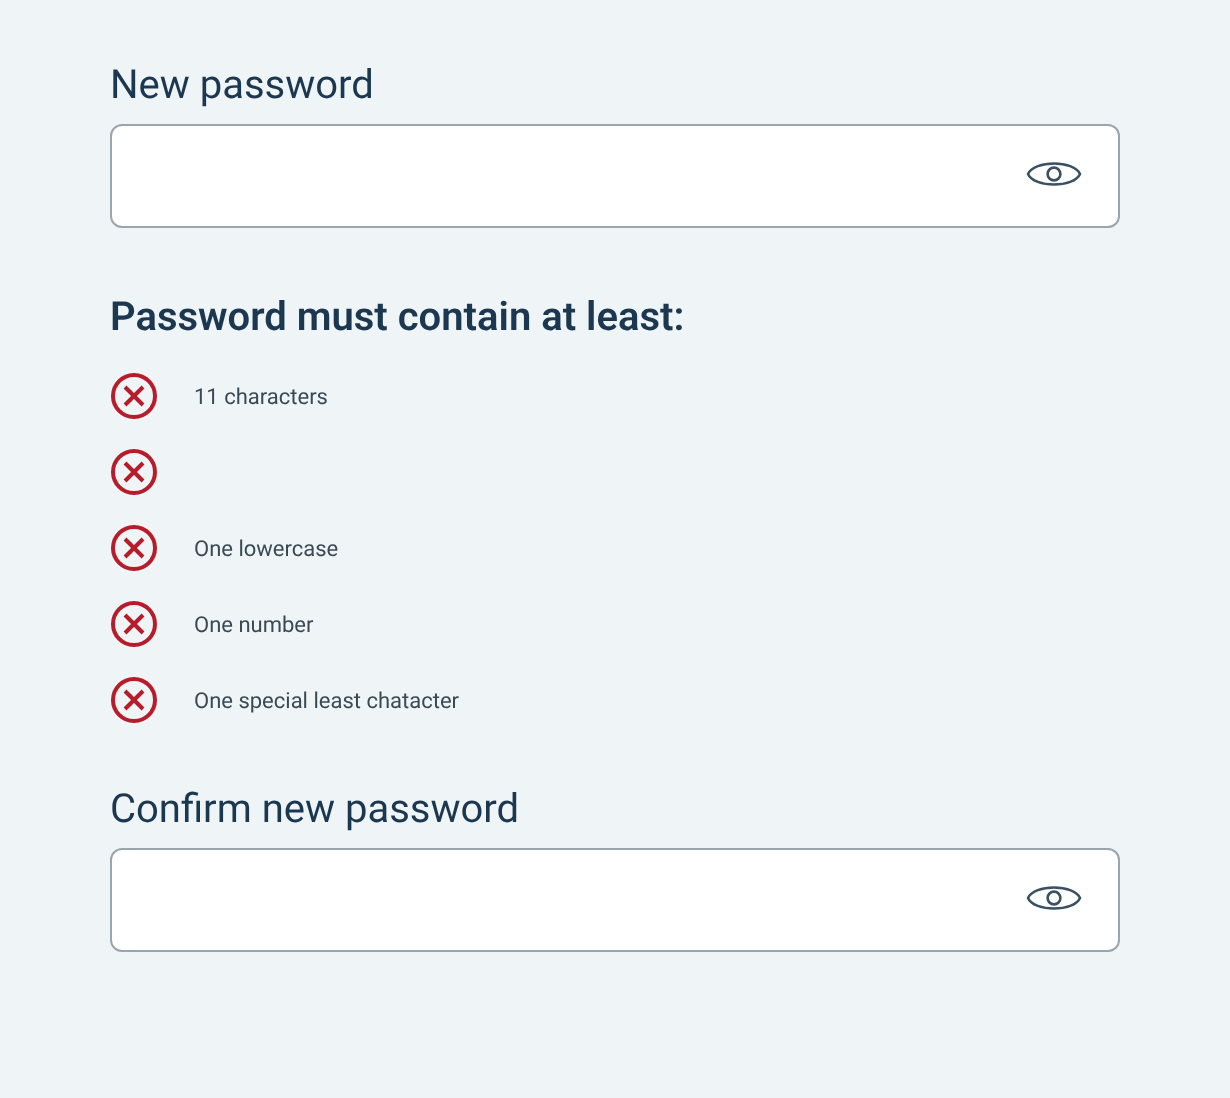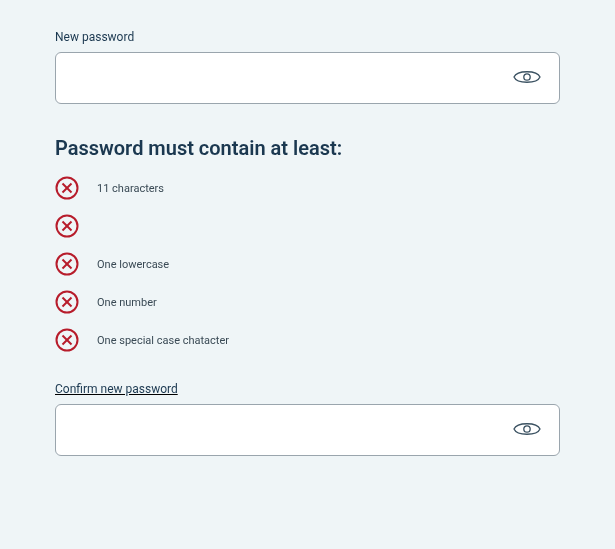--- a/index.html
+++ b/index.html
@@ -8,21 +8,21 @@
       padding: 0;
     }
     body {
       font-family: -apple-system, BlinkMacSystemFont, 'Segoe UI', Roboto, Helvetica, Arial, sans-serif;
       background-color: #eff5f7;
       padding: 30px 55px;
       width: 615px;
     }
     .field-label {
       color: #1b3850;
-      font-size: 12px;
+      font-size: 20px;
       font-weight: 400;
       margin-bottom: 8px;
     }
     .input-wrapper {
       position: relative;
       display: flex;
       align-items: center;
       background: #ffffff;
       border: 1px solid #9aa5ad;
       border-radius: 6px;
@@ -69,21 +69,20 @@
       height: 24px;
       margin-right: 18px;
       flex-shrink: 0;
     }
     .req-text {
       color: #3a4a55;
       font-size: 11px;
     }
     .confirm-section {
       margin-top: 30px;
-      text-decoration: underline;
     }
   </style>
 </head>
 <body>
 
 <div class="field-section">
   <div class="field-label">New password</div>
   <div class="input-wrapper">
     <input type="password" class="password-input" value="" style="">
     <button class="eye-btn">
@@ -135,21 +134,21 @@
     </svg></span>
         <span class="req-text">One number</span>
       </div>
       <div class="req-item">
         <span class="req-icon">
     <svg viewBox="0 0 24 24" fill="none" stroke="#b71c2b" stroke-width="2">
       <circle cx="12" cy="12" r="10.5"></circle>
       <line x1="7.5" y1="7.5" x2="16.5" y2="16.5"></line>
       <line x1="16.5" y1="7.5" x2="7.5" y2="16.5"></line>
     </svg></span>
-        <span class="req-text">One special case chatacter</span>
+        <span class="req-text">One special least chatacter</span>
       </div>
     </div>
 </div>
 
 <div class="confirm-section">
   <div class="field-label">Confirm new password</div>
   <div class="input-wrapper">
     <input type="password" class="password-input" value="" style="">
     <button class="eye-btn">
       <span>

